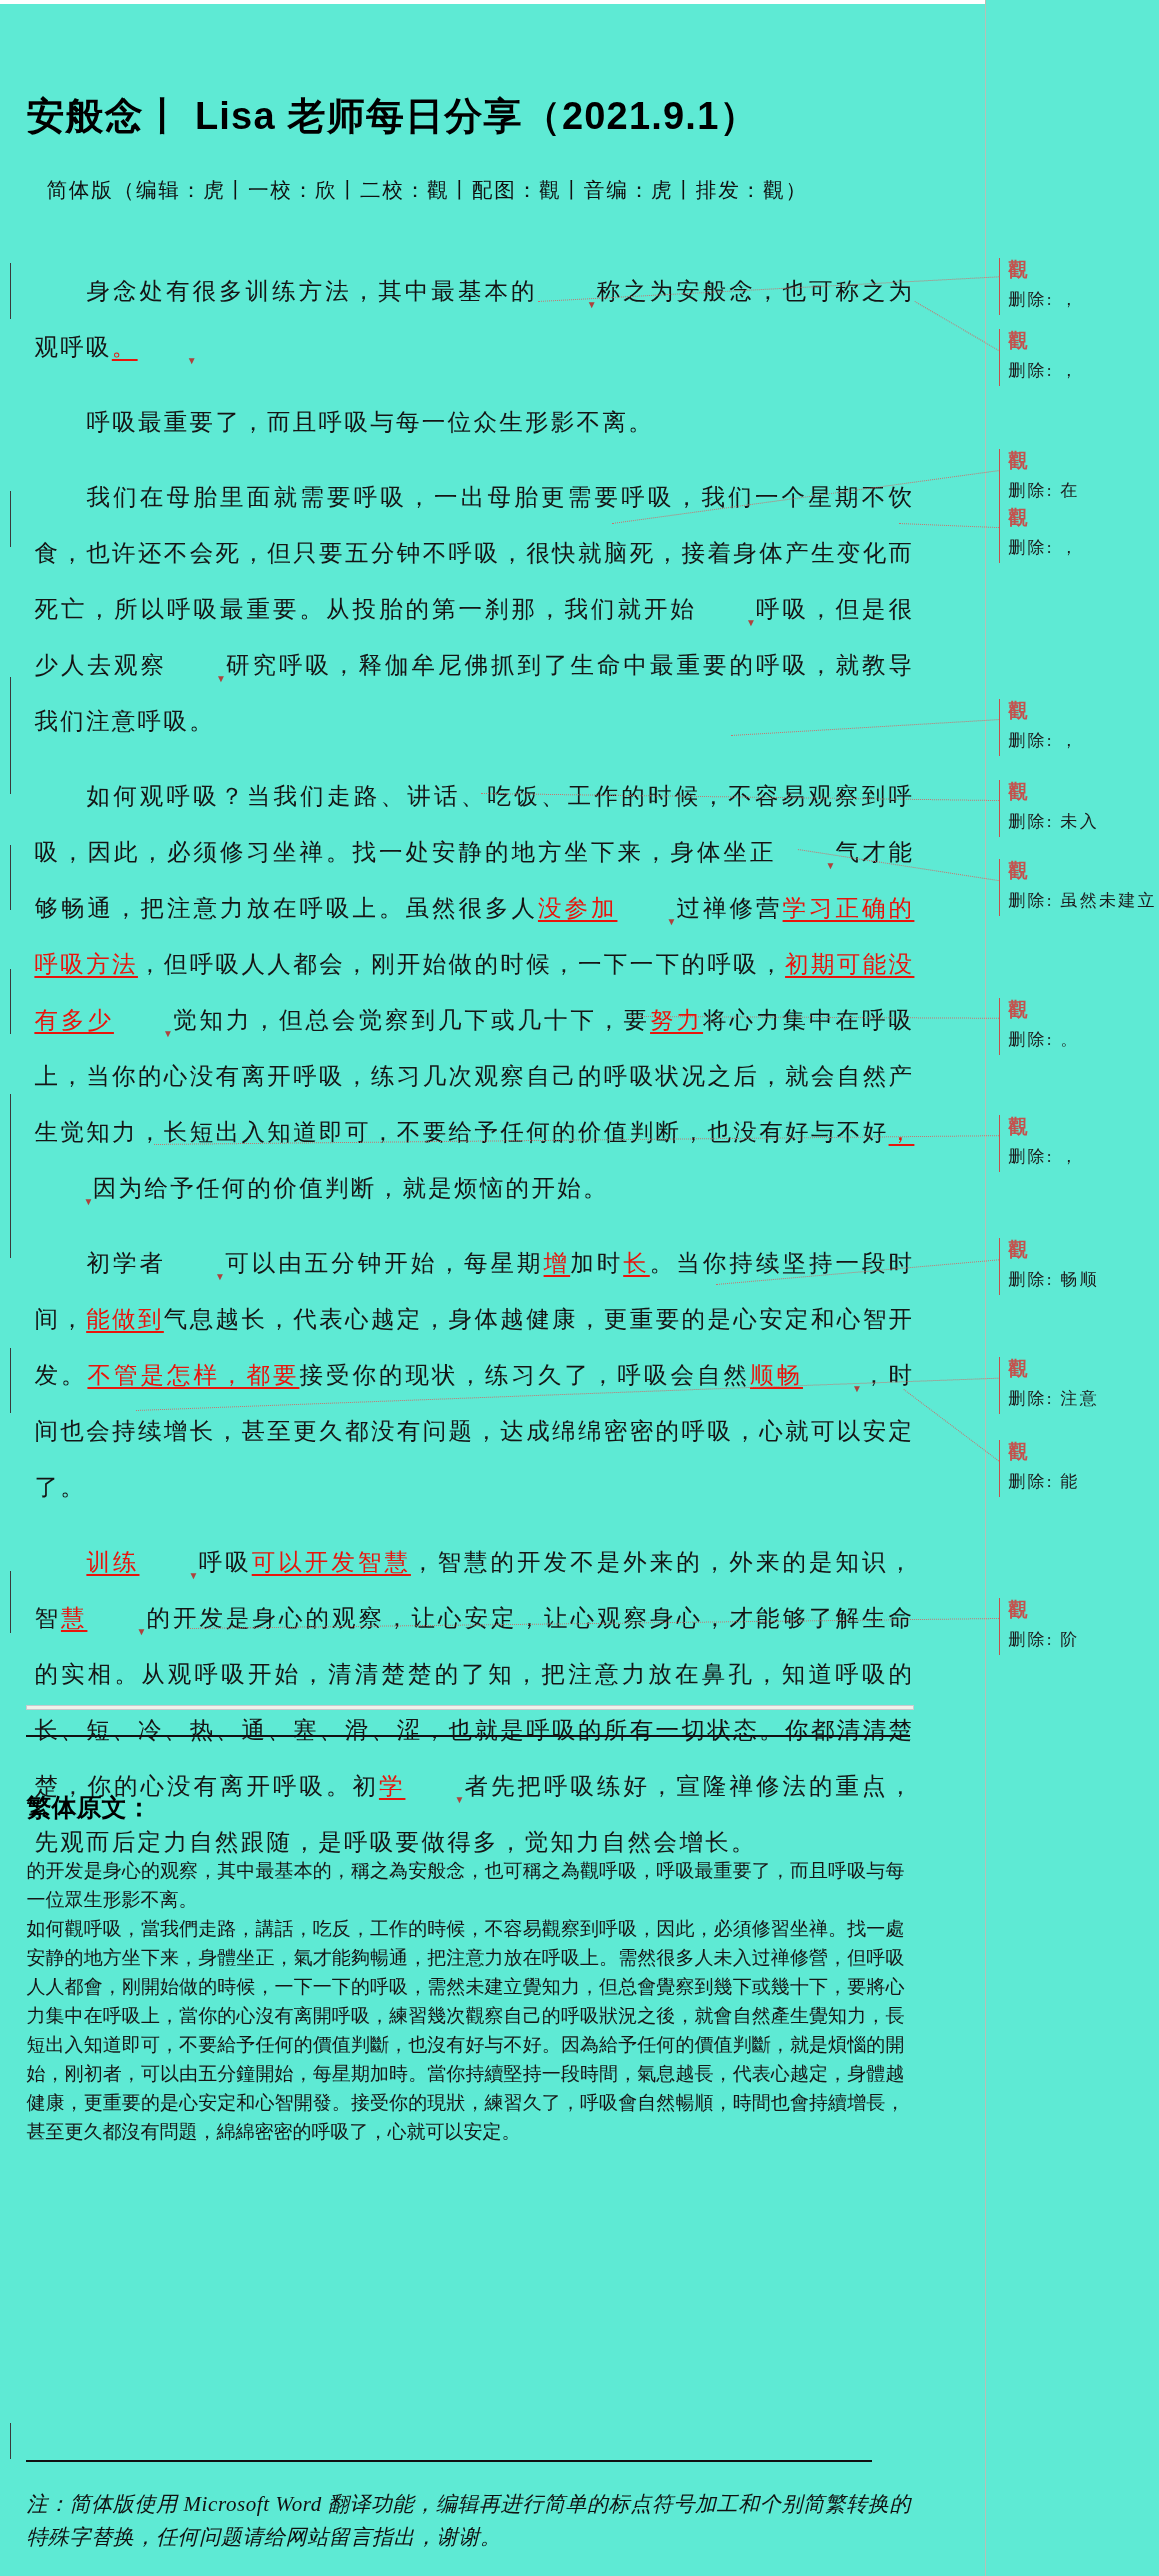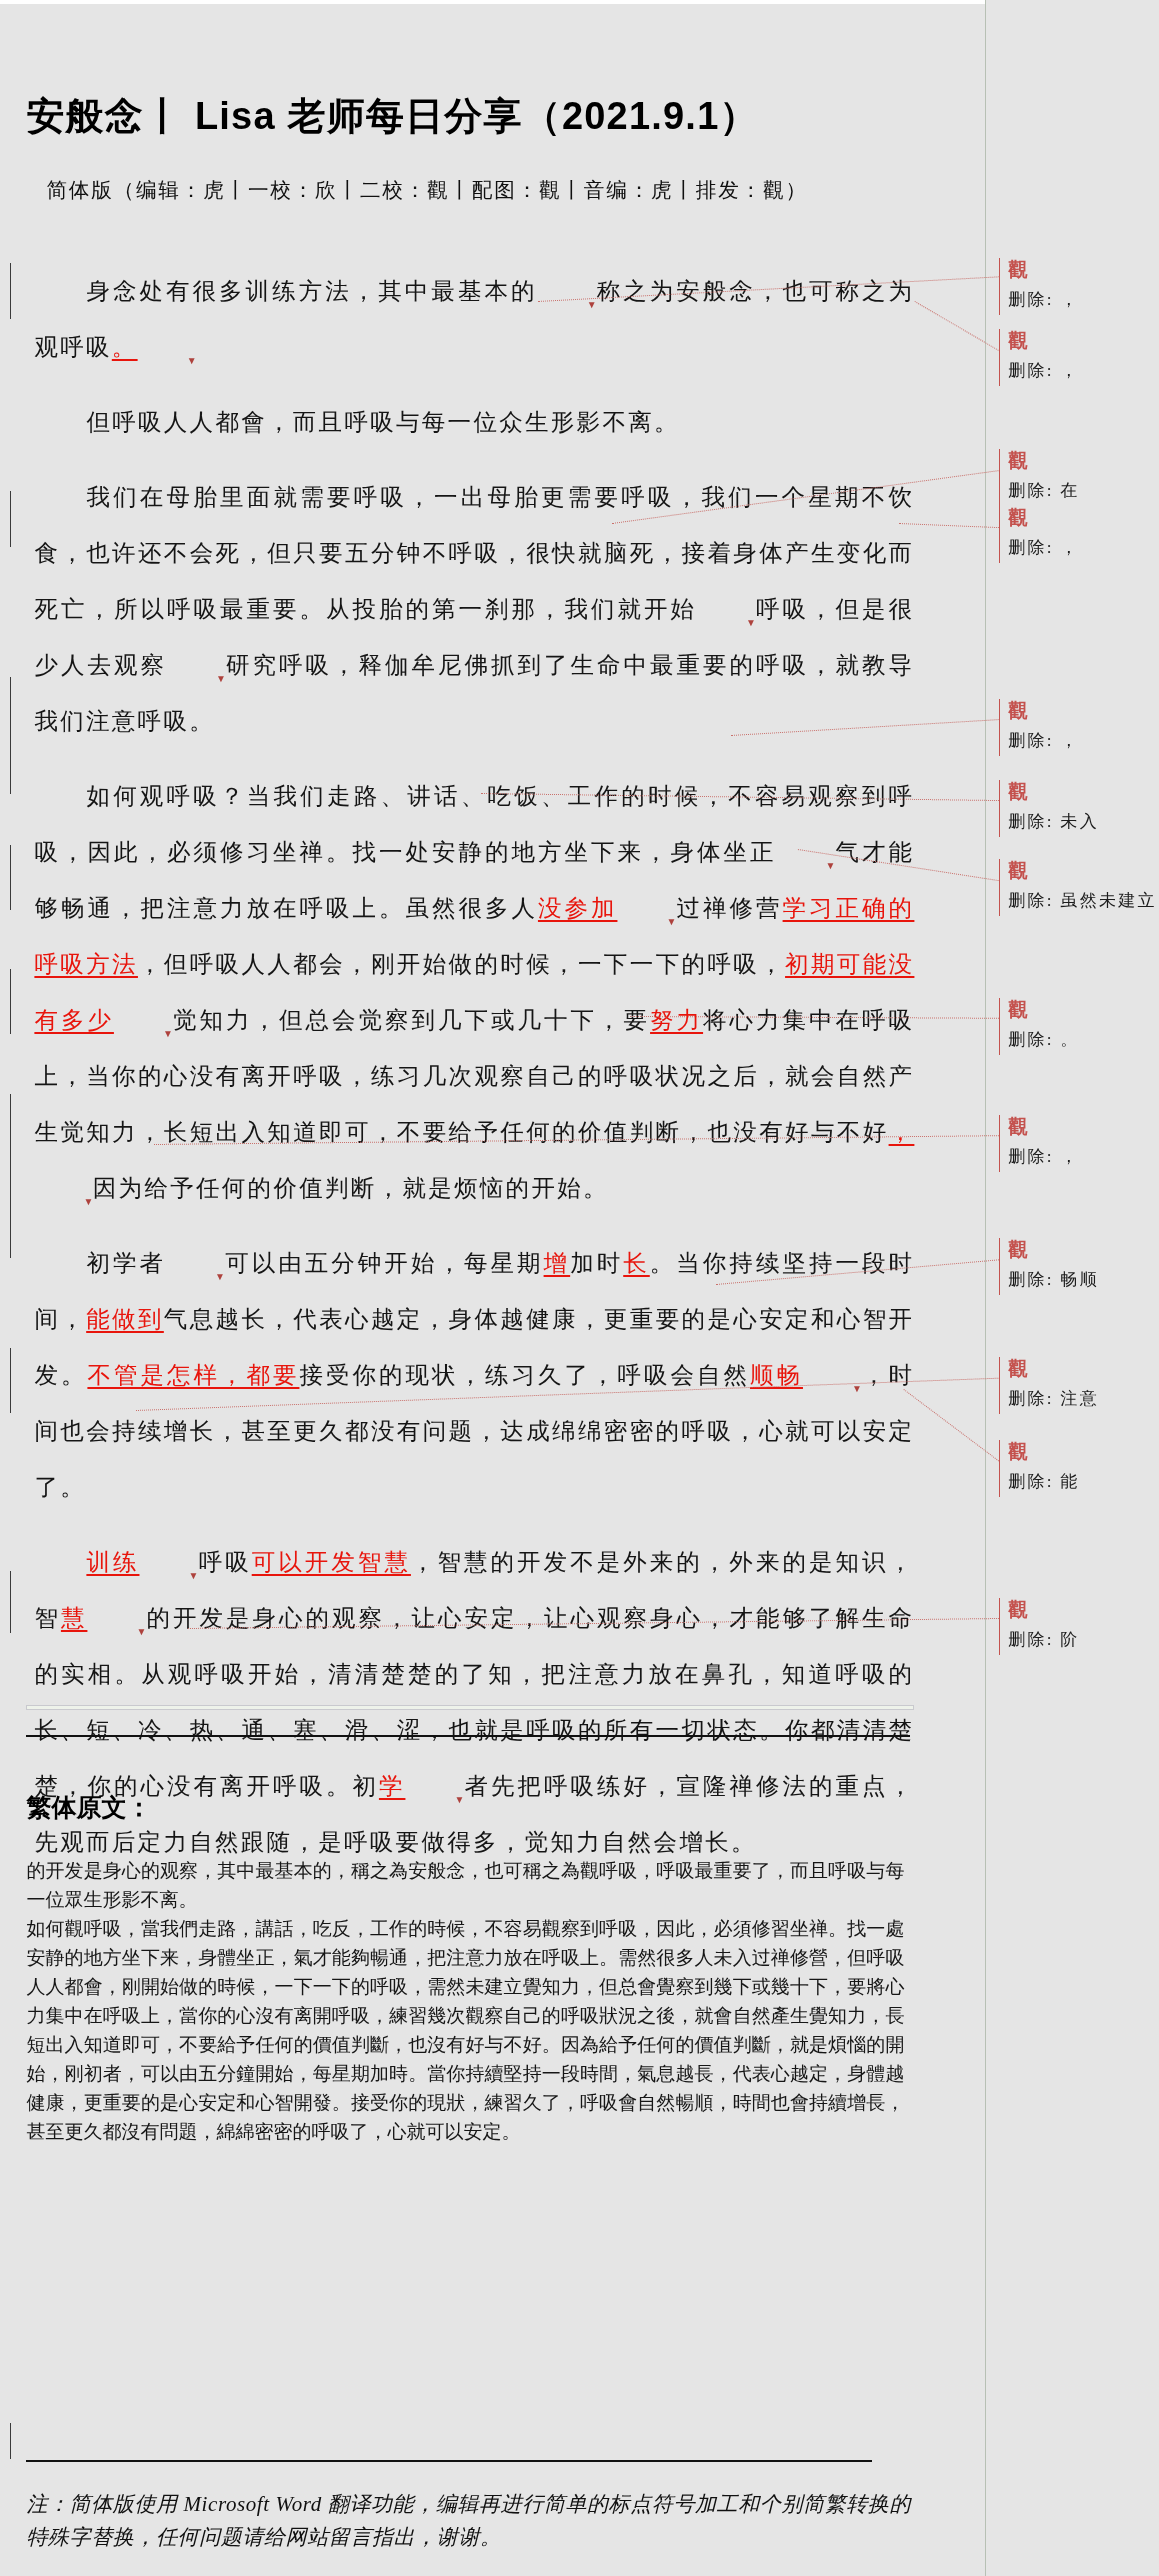--- a/index.html
+++ b/index.html
@@ -1,17 +1,17 @@
 <!DOCTYPE html>
 <html style="font-size:9.4px"><head>
 <meta charset="utf-8">
 <style>
   html,body{margin:0;padding:0;}
   body{background:#cfe3c6;}
-  .page{position:relative;width:1159px;height:2576px;background:#e5e5e5;overflow:hidden;
+  .page{position:relative;width:1159px;height:2576px;background:#5eead4;overflow:hidden;
         font-family:"Liberation Serif","DejaVu Serif",serif;color:#151515;}
   .top-strip{position:absolute;left:0;top:0;width:985px;height:3.5px;background:#ffffff;}
   .vsep{position:absolute;left:985px;top:0;width:0.6px;height:2576px;background:#b7c0b4;}
 
   .title{position:absolute;left:26.4px;top:66px;width:893px;
          font-family:"Liberation Sans","DejaVu Sans",sans-serif;
          font-weight:bold;font-size:38px;letter-spacing:1.2px;color:#000;}
   .subtitle{position:absolute;left:26.4px;top:176px;width:893px;
             font-size:20.6px;letter-spacing:1.8px;color:#101010;margin-left:20px;}
 
@@ -53,21 +53,21 @@
 
 <div class="page">
   <div class="top-strip"></div>
   <div class="vsep"></div>
 
   <h1 class="title">安般念丨 Lisa 老师每日分享（2021.9.1）</h1>
   <div class="subtitle">简体版（编辑：虎丨一校：欣丨二校：觀丨配图：觀丨音编：虎丨排发：觀）</div>
 
   <div class="bodytext" id="bodytext">
       <p><span>身念处有很多训练方法，其中最基本的</span><span class="mk">▼</span><span>称之为安般念，也可称之为观呼吸</span><span class="ins">。</span><span class="mk">▼</span></p>
-      <p><span>但呼吸人人都會，而且呼吸与每一位众生形影不离。</span></p>
+      <p><span>呼吸最重要了，而且呼吸与每一位众生形影不离。</span></p>
       <p><span>我们在母胎里面就需要呼吸，一出母胎更需要呼吸，我们一个星期不饮食，也许还不会死，但只要五分钟不呼吸，很快就脑死，接着身体产生变化而死亡，所以呼吸最重要。从投胎的第一刹那，我们就开始</span><span class="mk">▼</span><span>呼吸，但是很少人去观察</span><span class="mk">▼</span><span>研究呼吸，释伽牟尼佛抓到了生命中最重要的呼吸，就教导我们注意呼吸。</span></p>
       <p><span>如何观呼吸？当我们走路、讲话、吃饭、工作的时候，不容易观察到呼吸，因此，必须修习坐禅。找一处安静的地方坐下来，身体坐正</span><span class="mk">▼</span><span>气才能够畅通，把注意力放在呼吸上。虽然很多人</span><span class="ins">没参加</span><span class="mk">▼</span><span>过禅修营</span><span class="ins">学习正确的呼吸方法</span><span>，但呼吸人人都会，刚开始做的时候，一下一下的呼吸，</span><span class="ins">初期可能没有多少</span><span class="mk">▼</span><span>觉知力，但总会觉察到几下或几十下，要</span><span class="ins">努力</span><span>将心力集中在呼吸上，当你的心没有离开呼吸，练习几次观察自己的呼吸状况之后，就会自然产生觉知力，长短出入知道即可，不要给予任何的价值判断，也没有好与不好</span><span class="ins">，</span><span class="mk">▼</span><span>因为给予任何的价值判断，就是烦恼的开始。</span></p>
       <p><span>初学者</span><span class="mk">▼</span><span>可以由五分钟开始，每星期</span><span class="ins">增</span><span>加时</span><span class="ins">长</span><span>。当你持续坚持一段时间，</span><span class="ins">能做到</span><span>气息越长，代表心越定，身体越健康，更重要的是心安定和心智开发。</span><span class="ins">不管是怎样，都要</span><span>接受你的现状，练习久了，呼吸会自然</span><span class="ins">顺畅</span><span class="mk">▼</span><span>，时间也会持续增长，甚至更久都没有问题，达成绵绵密密的呼吸，心就可以安定了。</span></p>
       <p><span class="ins">训练</span><span class="mk">▼</span><span>呼吸</span><span class="ins">可以开发智慧</span><span>，智慧的开发不是外来的，外来的是知识，智</span><span class="ins">慧</span><span class="mk">▼</span><span>的开发是身心的观察，让心安定，让心观察身心，才能够了解生命的实相。从观呼吸开始，清清楚楚的了知，把注意力放在鼻孔，知道呼吸的长、短、冷、热、通、塞、滑、涩，也就是呼吸的所有一切状态。你都清清楚楚，你的心没有离开呼吸。初</span><span class="ins">学</span><span class="mk">▼</span><span>者先把呼吸练好，宣隆禅修法的重点，先观而后定力自然跟随，是呼吸要做得多，觉知力自然会增长。</span></p>
     </div>
 
   <div class="lightbar"></div>
   <div class="hr1"></div>
 
   <div class="trad-heading">繁体原文：</div>

